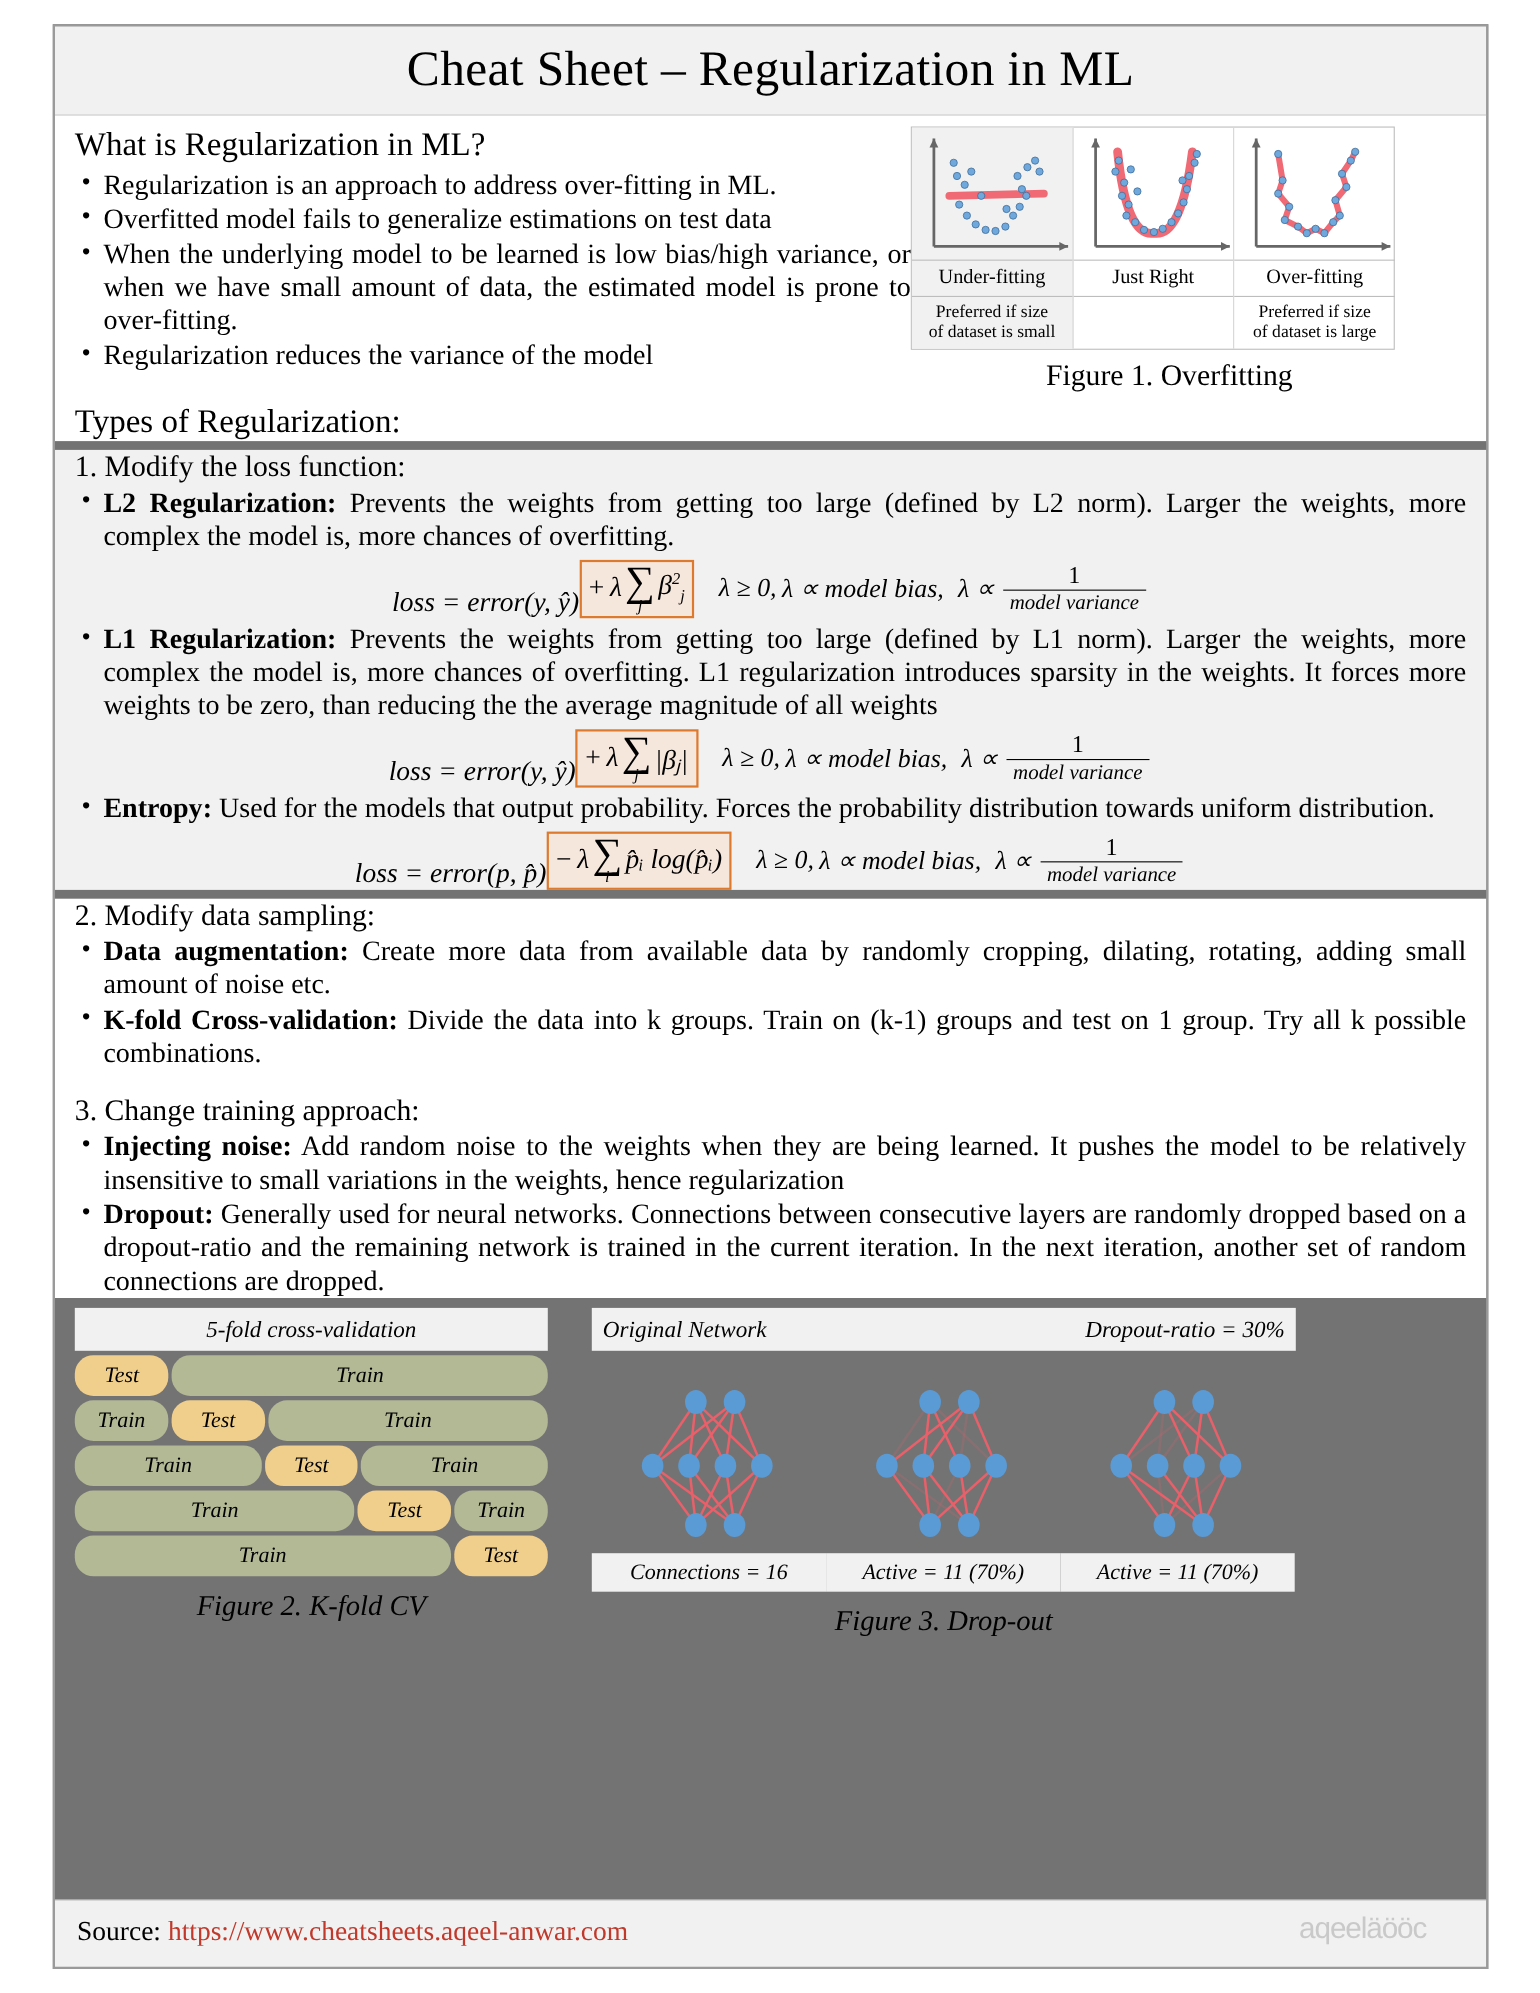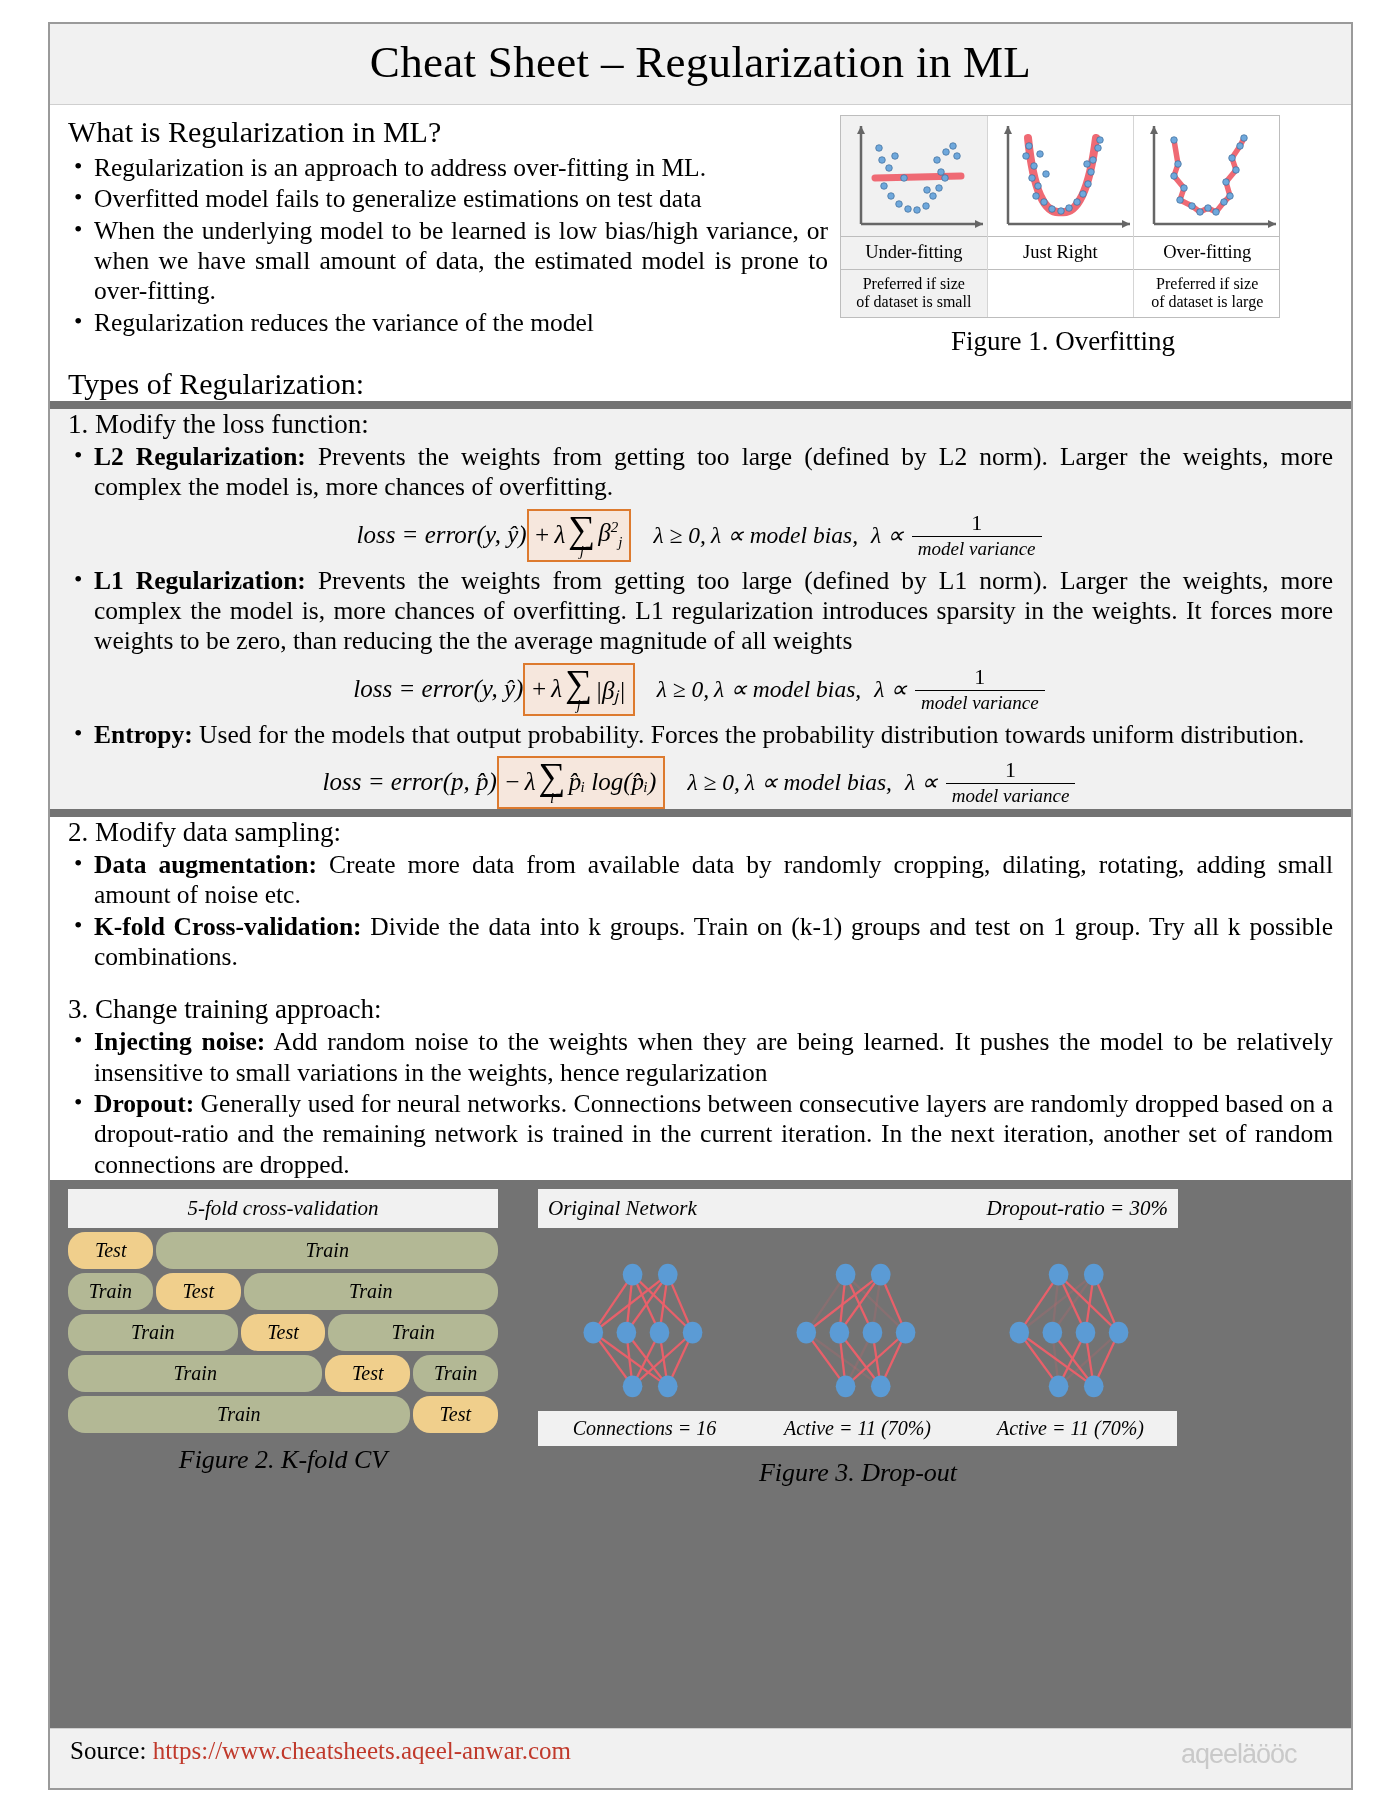--- a/index.html
+++ b/index.html
@@ -60,21 +60,20 @@
 
   
   .intro-wrap { display: flex; gap: 0; }
   .intro-text { width: 760px; }
   .fig1 { width: 470px; padding-top: 10px; }
 
   .fig1-grid {
     display: flex;
     border: 1px solid #bdbdbd;
     width: 440px;
-    margin-left: 12px;
   }
   .fig1-cell { width: 146.6px; border-right: 1px solid #d5d5d5; }
   .fig1-cell:last-child { border-right: none; }
   .fig1-cell.shade { background: #f1f1f1; }
   .fig1-plot { height: 120px; position: relative; }
   .fig1-label {
     text-align: center; font-size: 18.5px;
     padding: 5px 0 6px;
     border-top: 1px solid #bdbdbd;
   }
@@ -88,21 +87,21 @@
     text-align: center; font-size: 27px;
     margin-top: 8px;
   }
 
   
   .math-row {
     display: flex; align-items: center; justify-content: center;
     gap: 22px; margin: 6px 0 4px;
     font-family: "Liberation Serif", serif;
   }
-  .eq { font-size: 25px; font-style: italic; display: flex; align-items: center; }
+  .eq { font-size: 25px; font-style: italic; display: flex; align-items: flex-end; }
   .hl {
     border: 2px solid #dd7a2e;
     background: #f6e7dd;
     padding: 2px 7px 2px 5px;
     display: flex; align-items: center;
   }
   .sum {
     display: inline-flex; flex-direction: column;
     align-items: center; line-height: .85;
     margin: 0 3px;
@@ -143,21 +142,21 @@
     font-size: 21px; padding: 7px 10px;
   }
   .nets { display: flex; }
   .net { width: 213px; text-align: center; margin-top: 29px; }
   .net-label { font-size: 20px; background: #f1f1f1; padding: 6px 0; }
 
   
   .footer {
     background: #f1f1f1;
     border-top: 1px solid #cfcfcf;
-    display: flex; justify-content: space-between;
+    display: flex; align-items: center; justify-content: space-between;
     padding: 8px 20px 10px;
     position: absolute; left: 0; right: 0; bottom: 0;
   }
   .footer .src { font-size: 25px; }
   .footer .src a { color: #c0392b; text-decoration: none; }
   .logo { font-size: 30px; color: #c8c8c8; letter-spacing: -1px; }
 </style>
 </head>
 <body>
 

